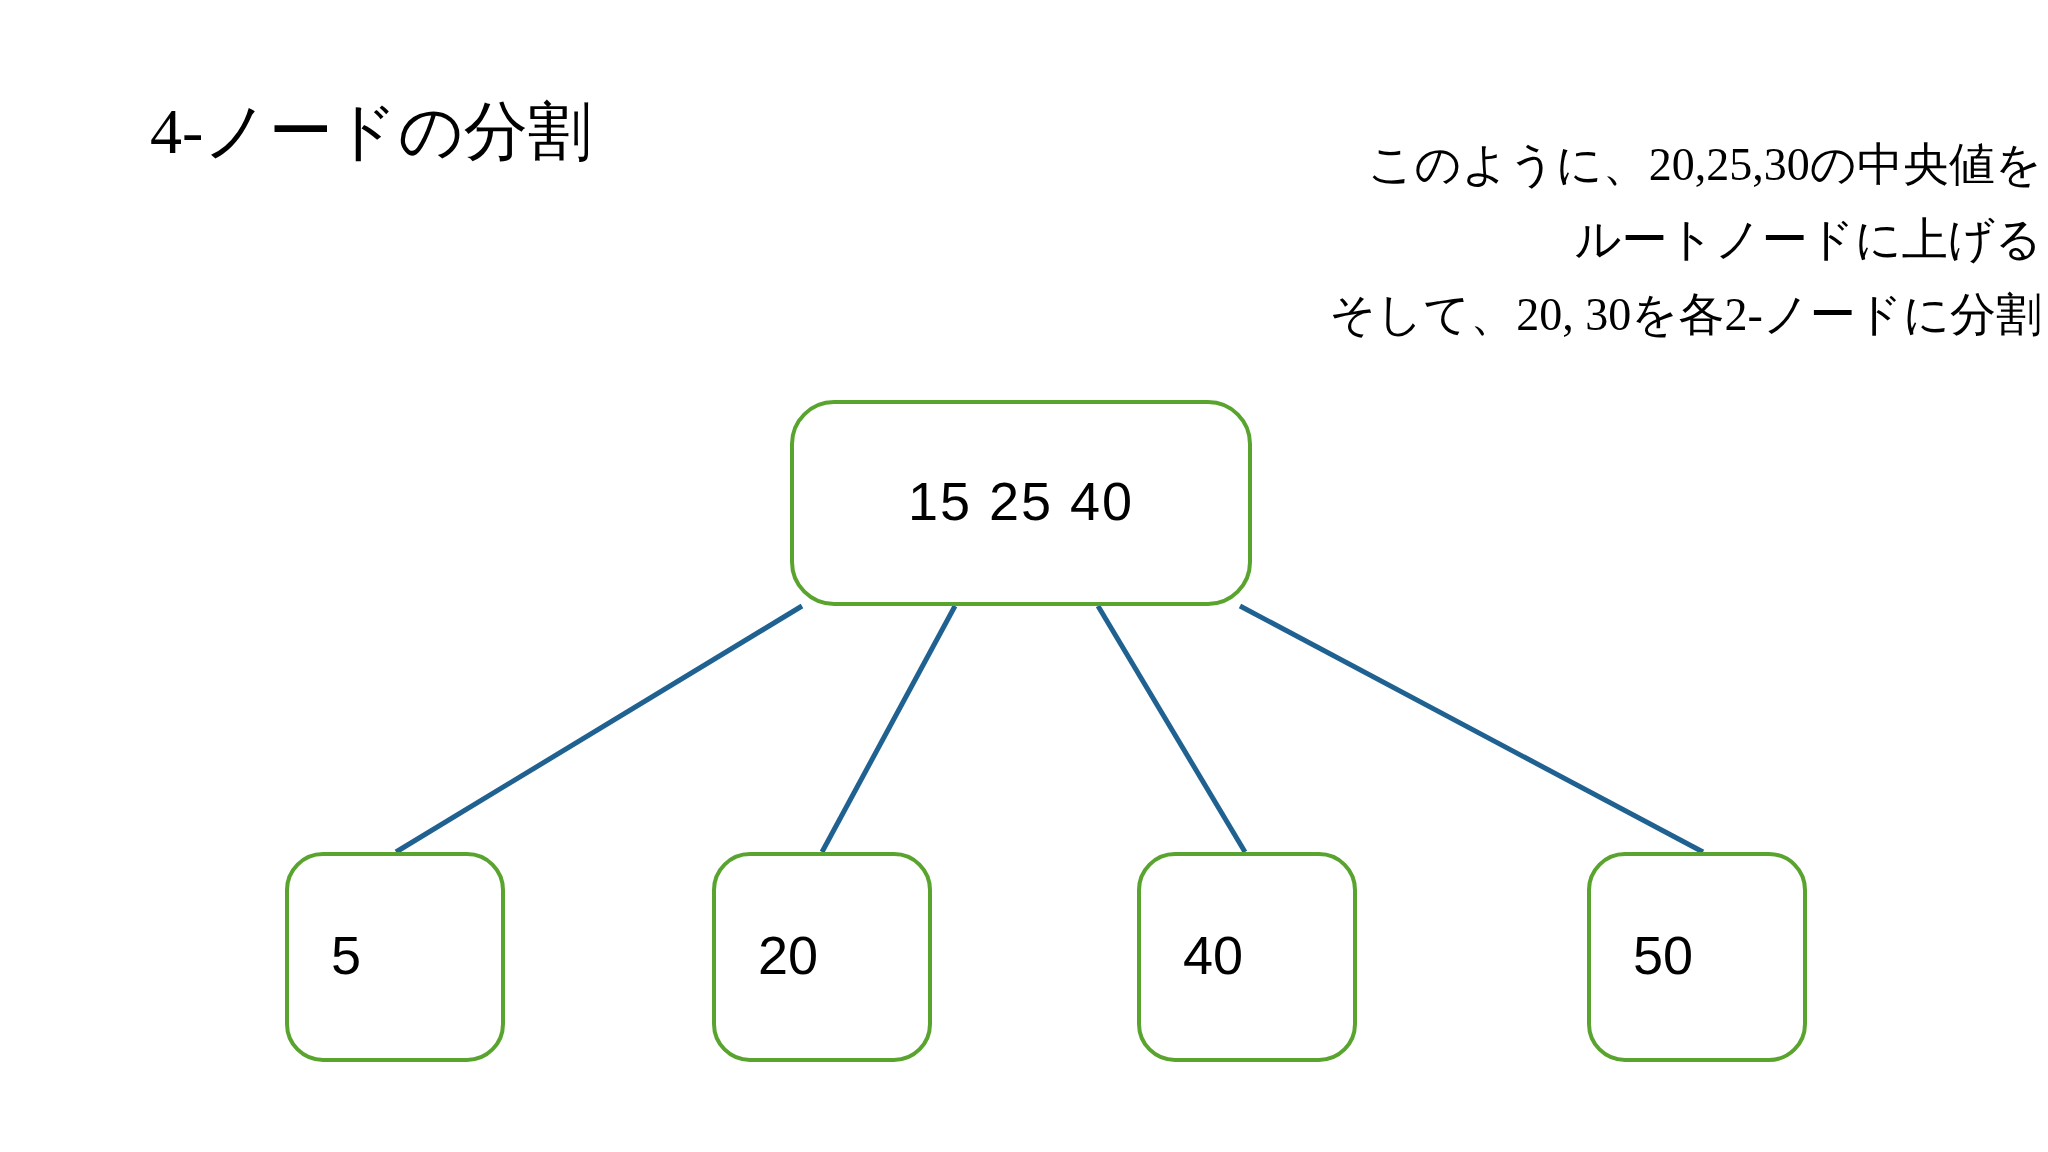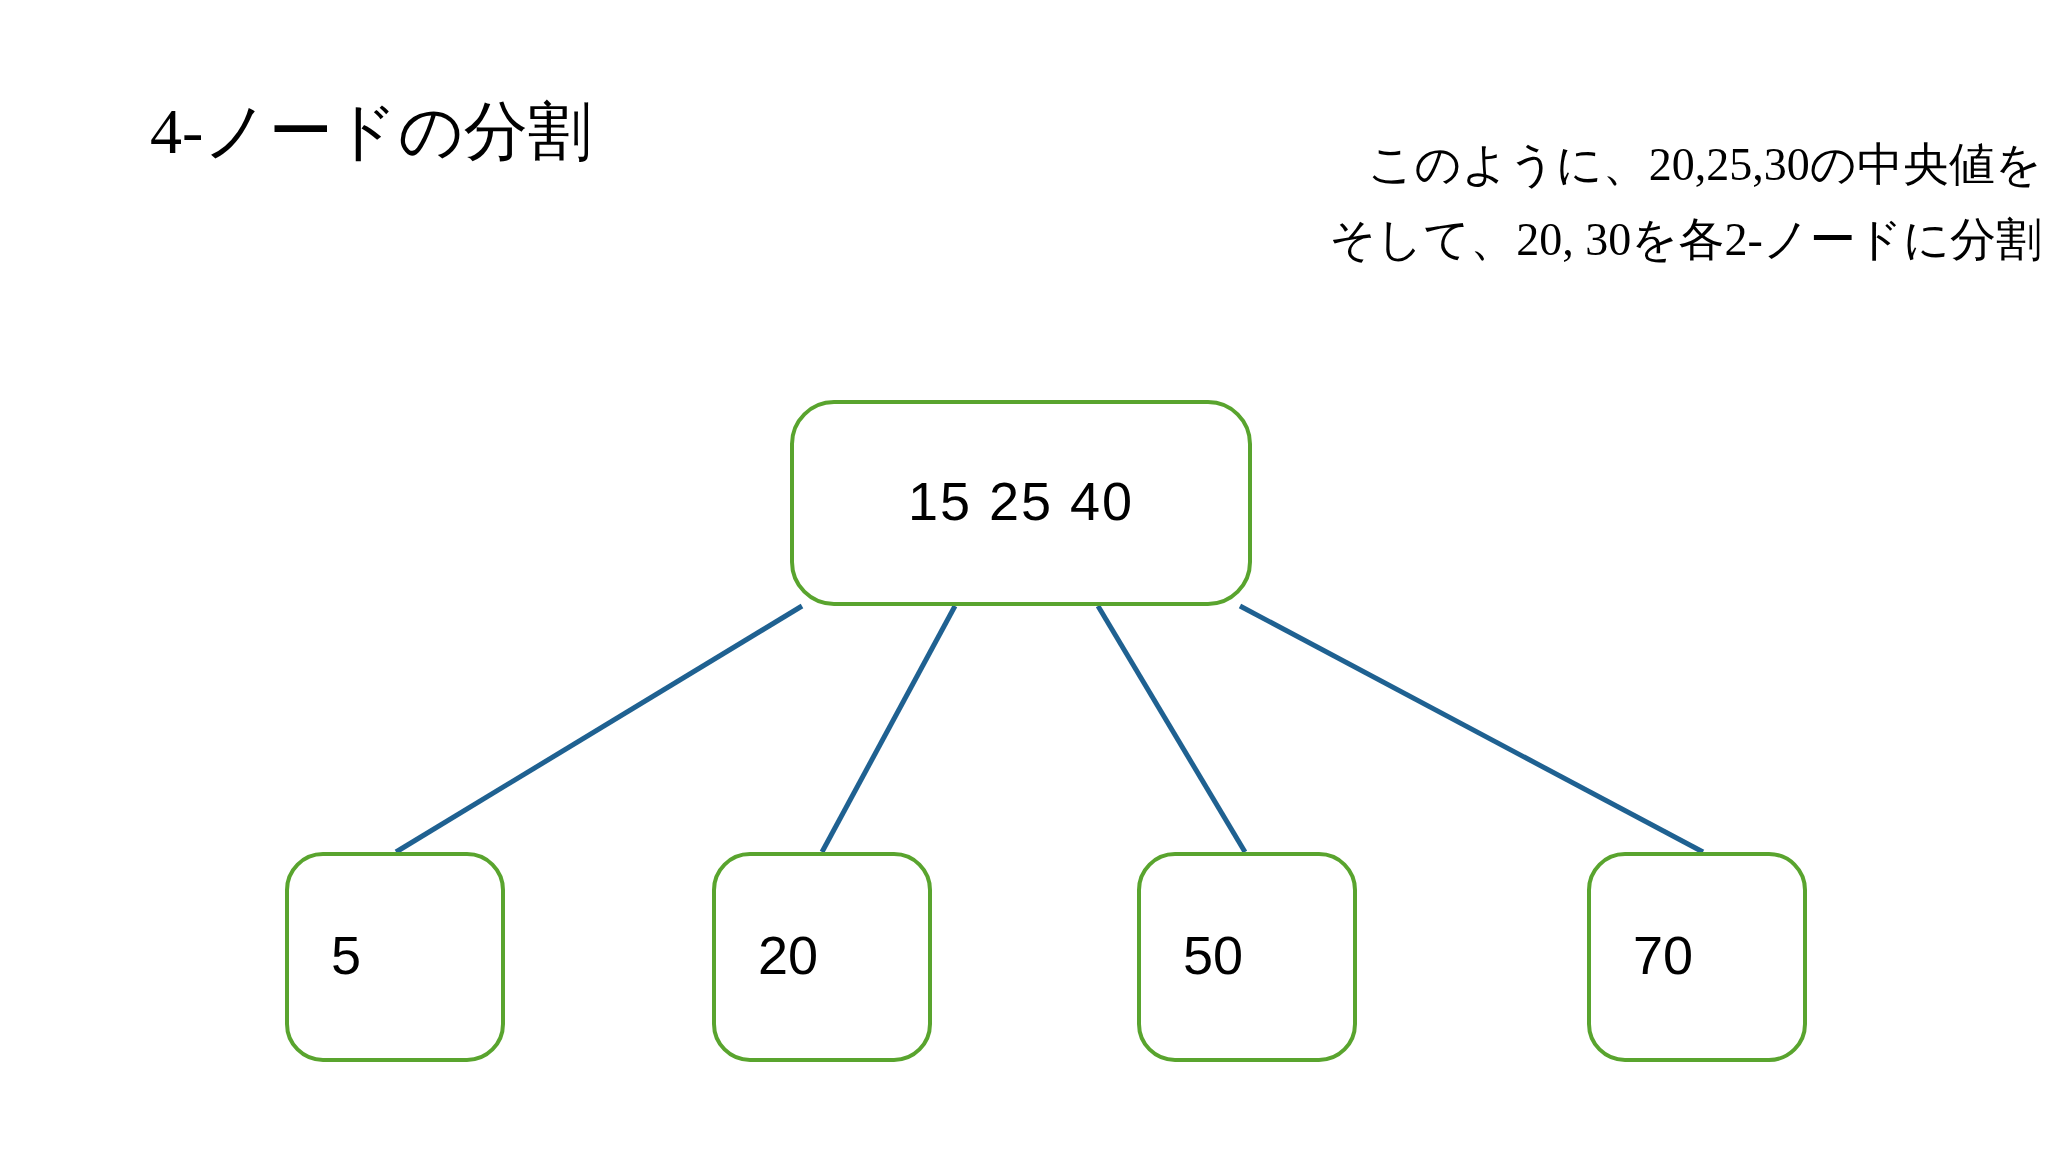--- a/index.html
+++ b/index.html
@@ -109,20 +109,21 @@
 </style>
 </head>
 <body>
 
 <div id="slide">
 
   <div id="slide-title">4-ノードの分割</div>
 
   <div id="body-text">
     <span class="line">このように、20,25,30の中央値を</span>
+    <span class="line">ルートノードに上げる</span>
     <span class="line">そして、20, 30を各2-ノードに分割</span>
   </div>
 
   <div id="tree-diagram">
 
     <svg id="connector-layer" viewBox="0 0 2048 1152" width="2048" height="1152" xmlns="http://www.w3.org/2000/svg">
       <line x1="802" y1="606" x2="396" y2="852" stroke="#1F6191" stroke-width="5" stroke-linecap="butt"></line>
       <line x1="955" y1="606" x2="822" y2="852" stroke="#1F6191" stroke-width="5" stroke-linecap="butt"></line>
       <line x1="1098" y1="606" x2="1245" y2="852" stroke="#1F6191" stroke-width="5" stroke-linecap="butt"></line>
       <line x1="1240" y1="606" x2="1703" y2="852" stroke="#1F6191" stroke-width="5" stroke-linecap="butt"></line>
@@ -134,21 +135,21 @@
 
     <div class="node leaf-node" id="node-leaf-0">
       <span class="node-label">5</span>
     </div>
 
     <div class="node leaf-node" id="node-leaf-1">
       <span class="node-label">20</span>
     </div>
 
     <div class="node leaf-node" id="node-leaf-2">
-      <span class="node-label">50</span>
+      <span class="node-label">40</span>
     </div>
 
     <div class="node leaf-node" id="node-leaf-3">
-      <span class="node-label">70</span>
+      <span class="node-label">50</span>
     </div>
 
   </div>
 </div>
 
 </body></html>

